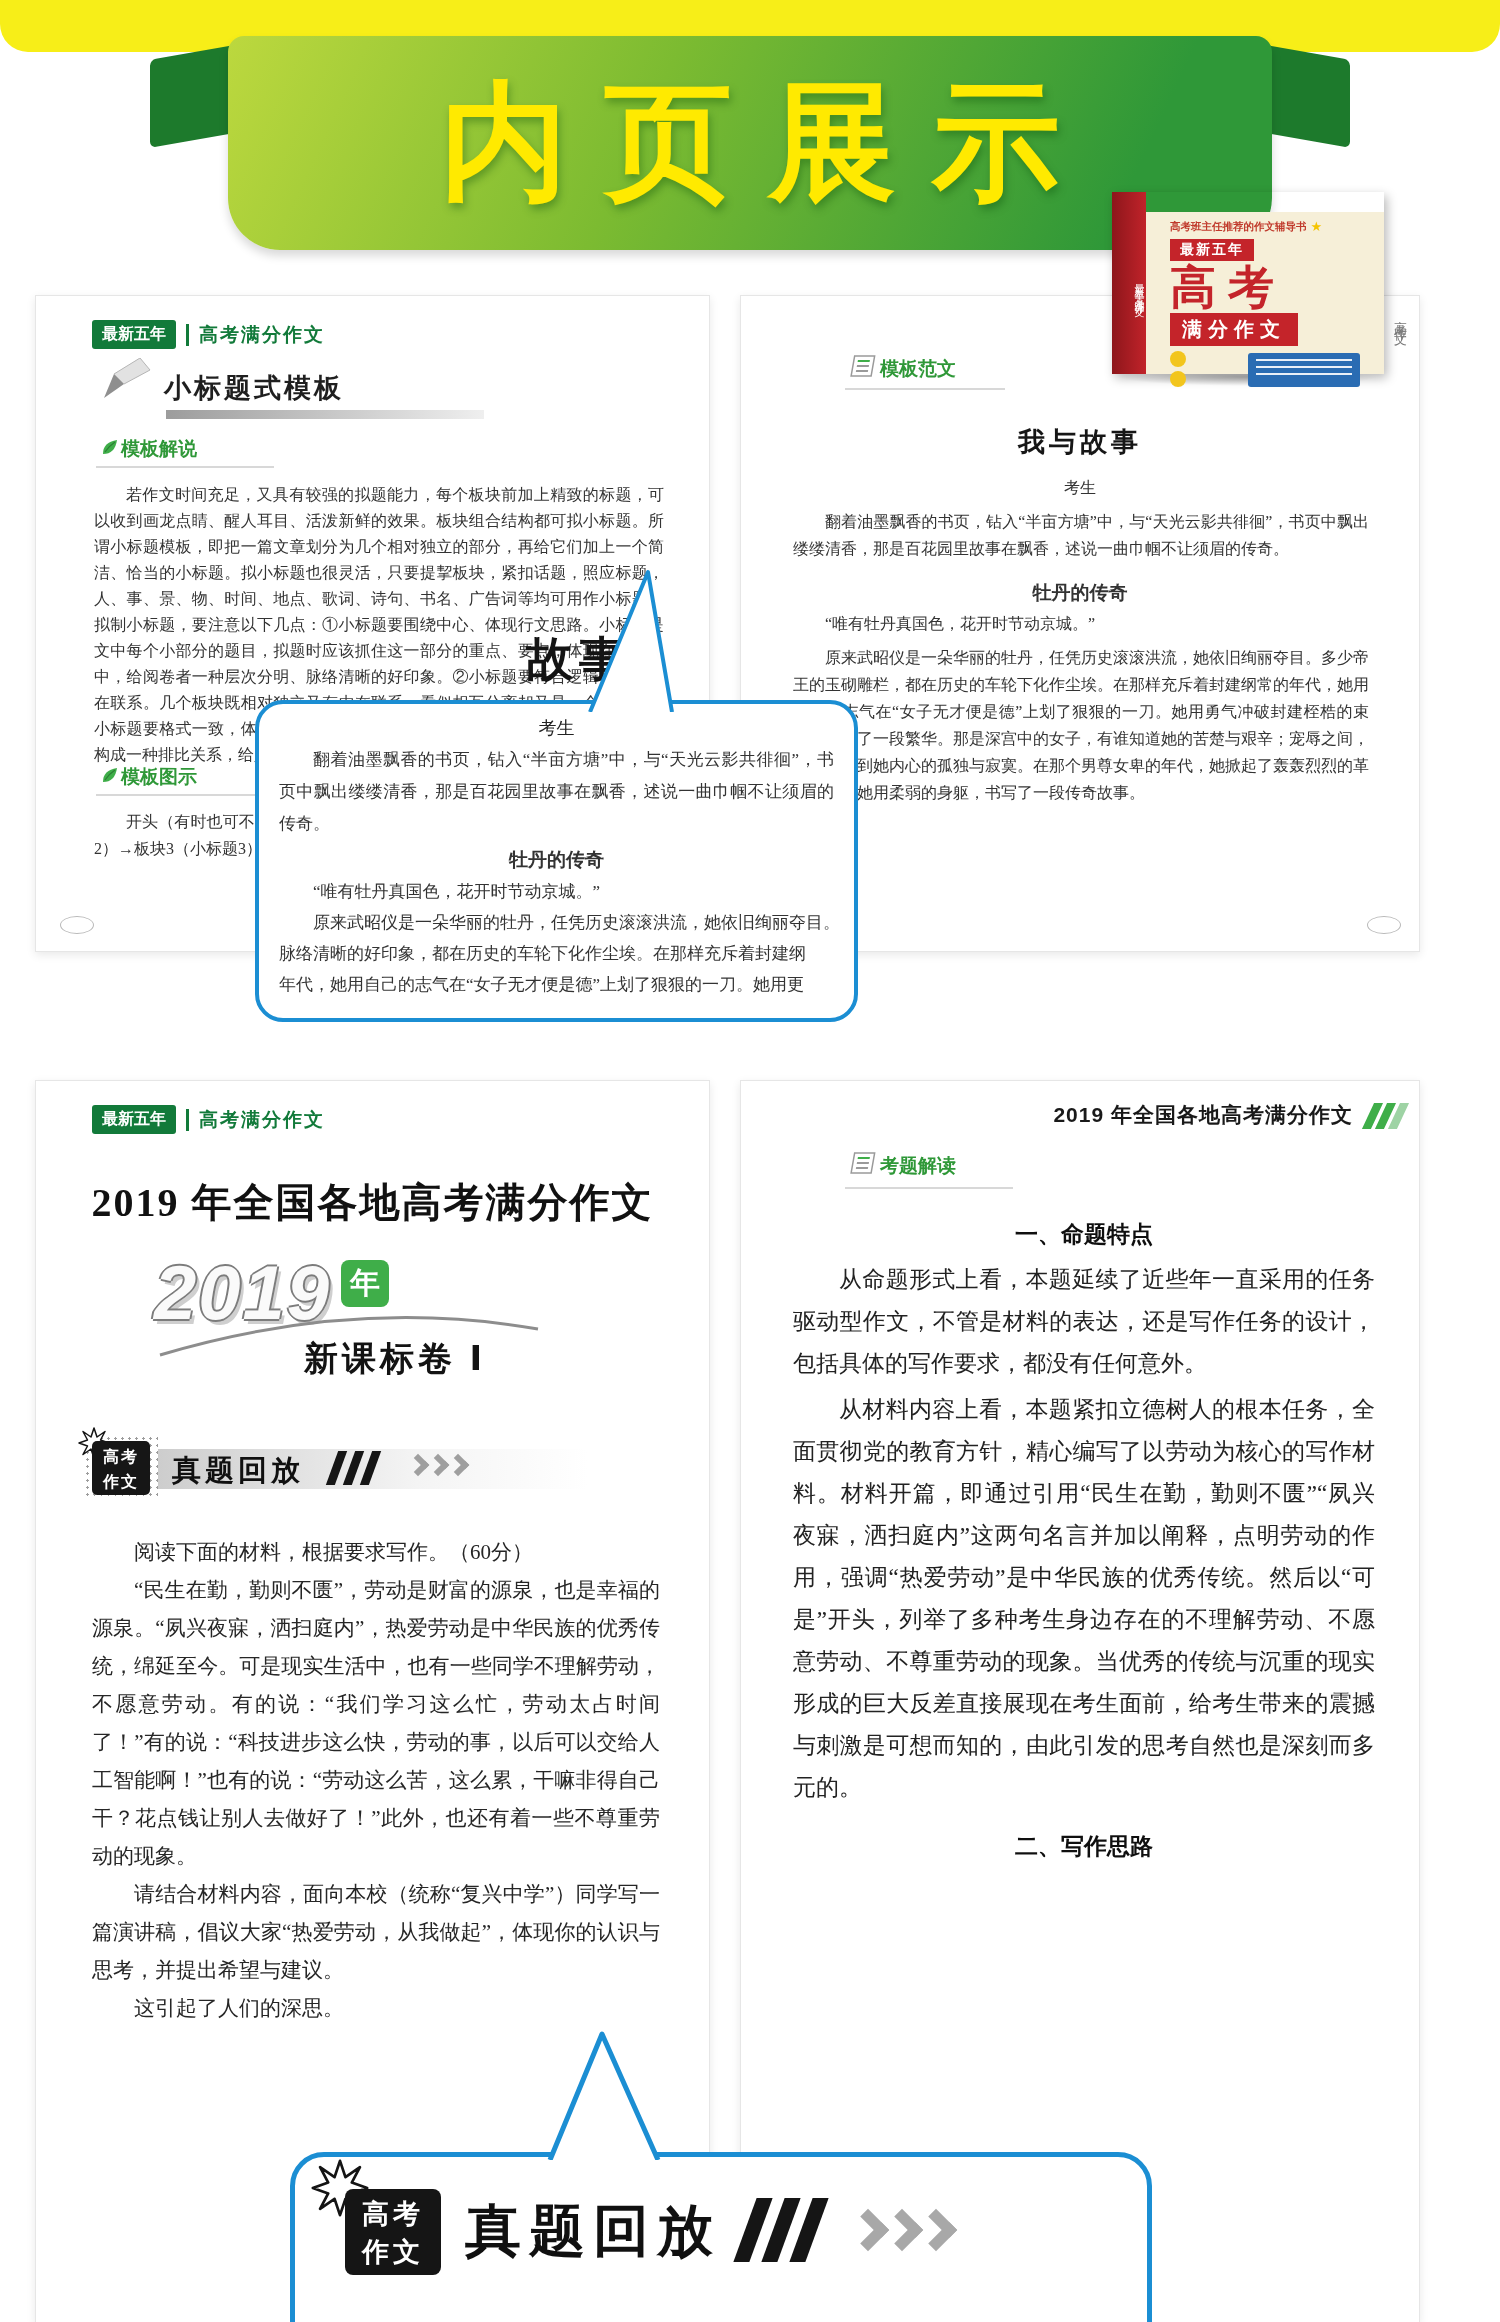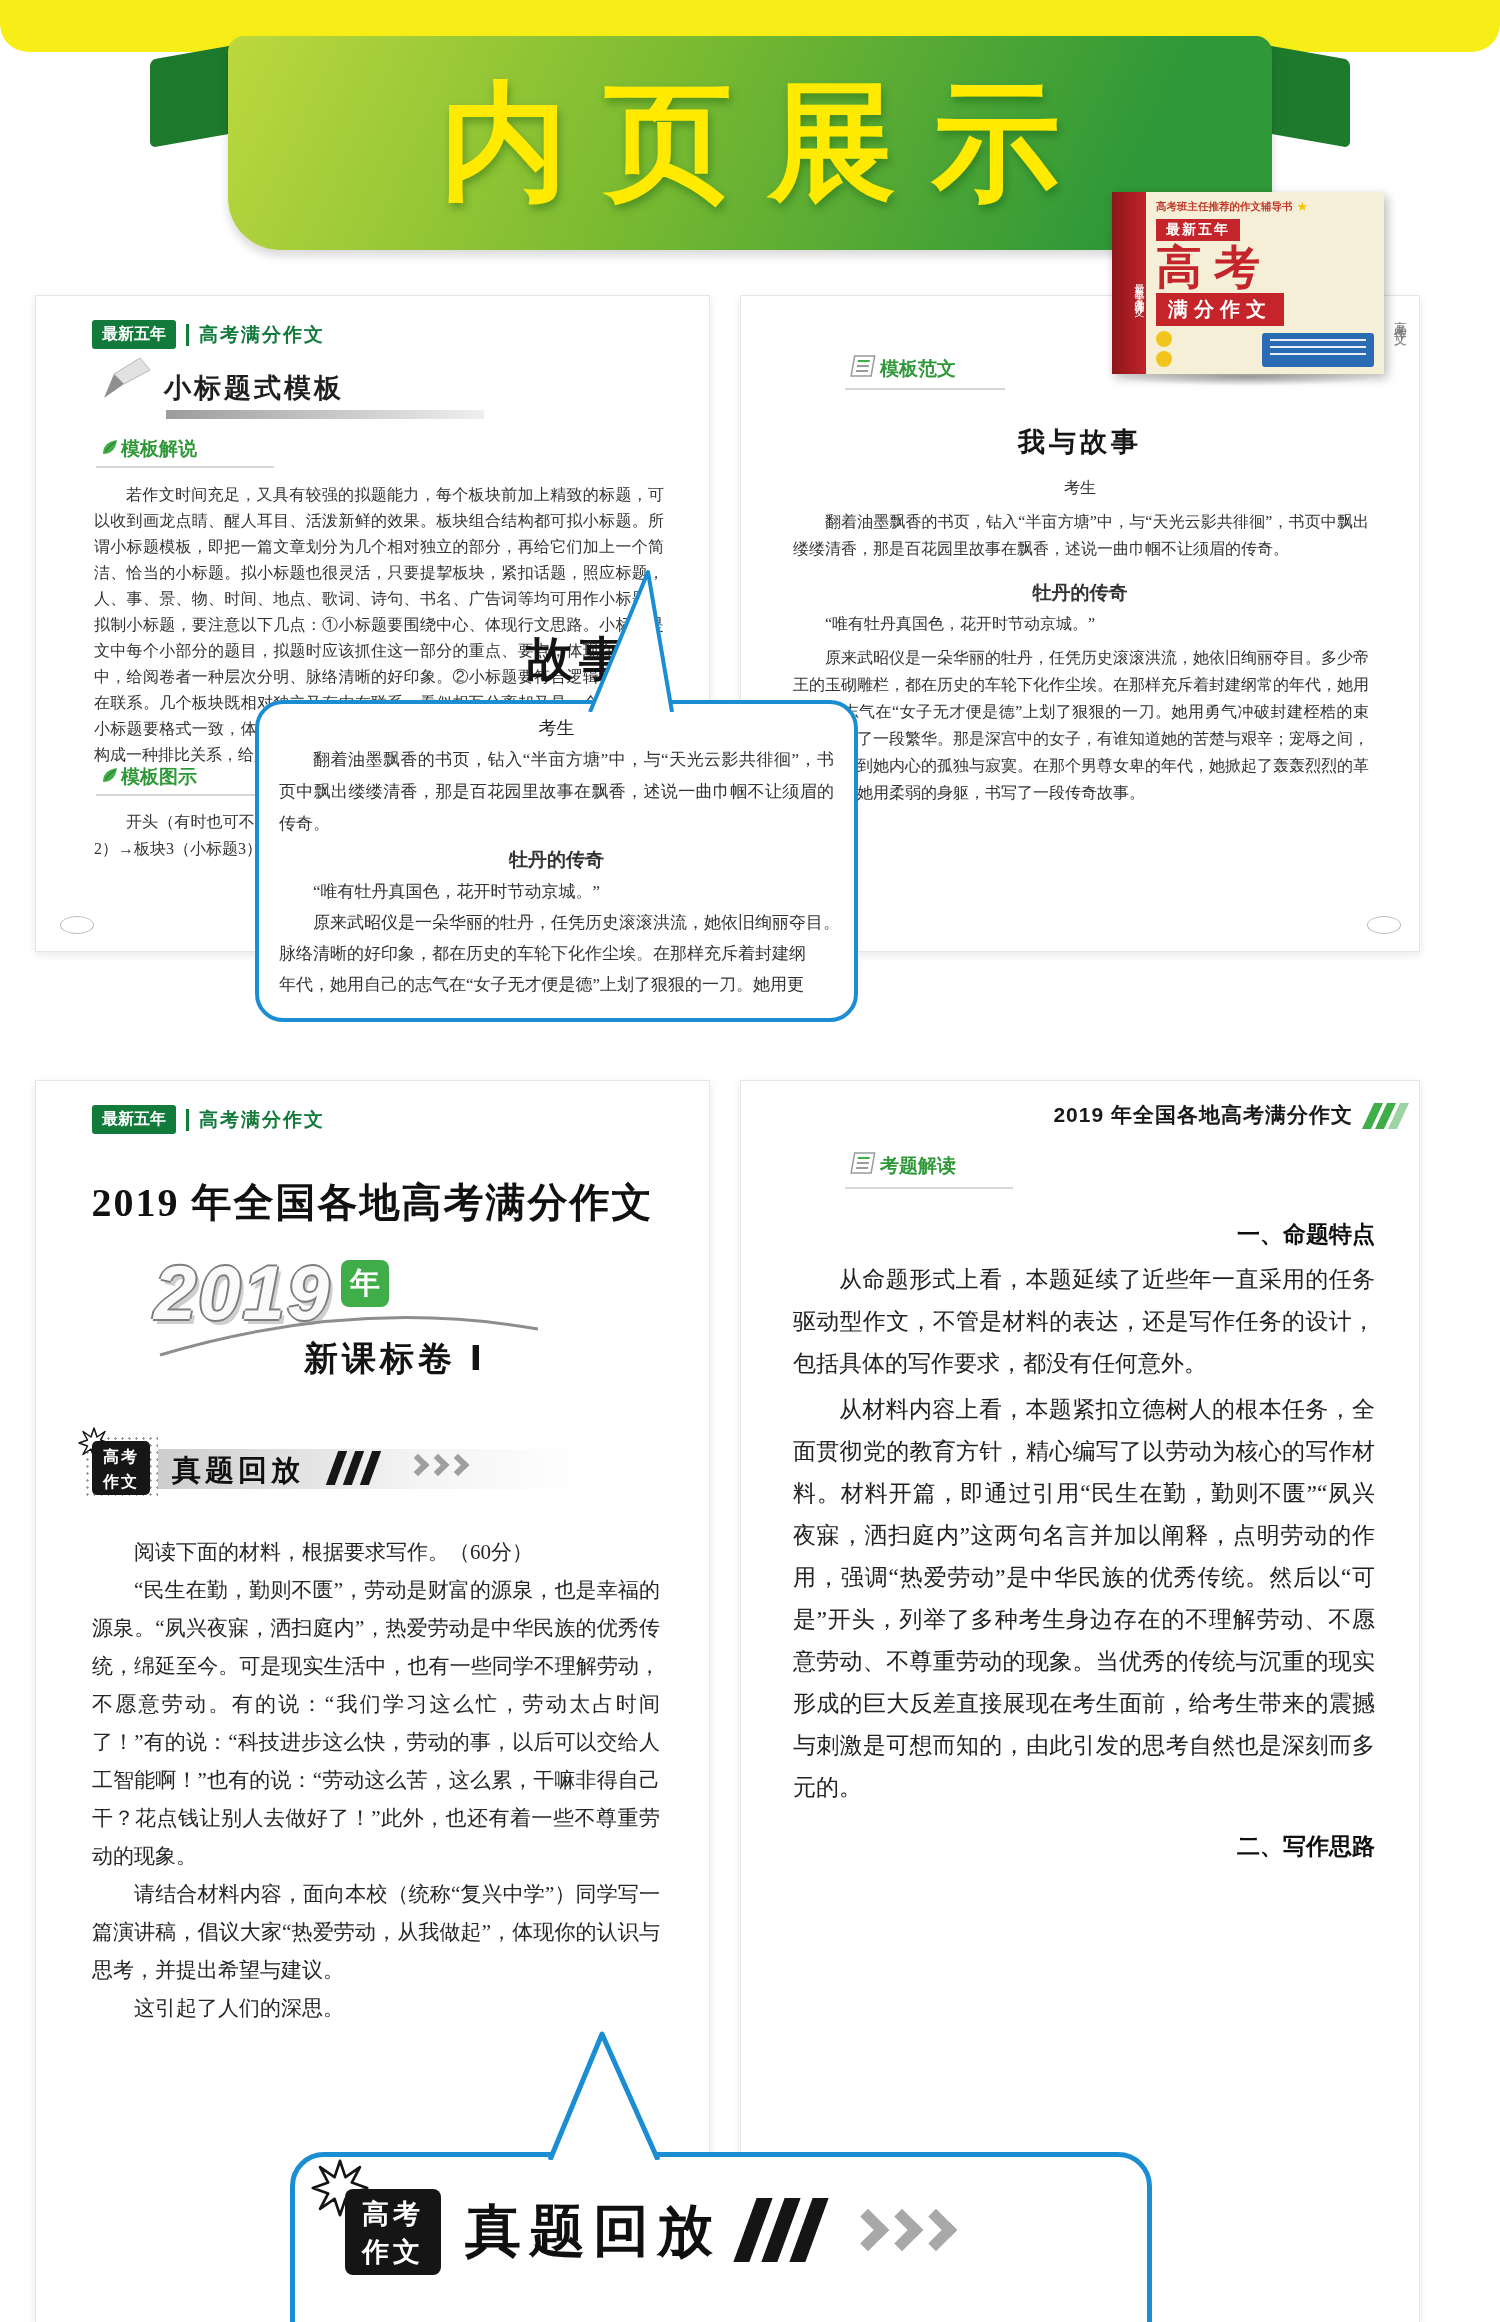--- a/index.html
+++ b/index.html
@@ -67,21 +67,21 @@
   #p1r-p2 { left:52px; top:318px; width:576px; font-size:16px; }
   #p1r-p3 { left:52px; top:348px; width:576px; font-size:16px; line-height:27px; }
   #p1r-oval { left:626px; top:620px; }
 
   
   #book { left:1112px; top:192px; width:272px; height:182px; display:flex; box-shadow:3px 4px 10px rgba(0,0,0,.28); z-index:10; }
   #book-shadow { left:1118px; top:368px; width:260px; height:18px;
     background:radial-gradient(ellipse at center, rgba(0,0,0,.28), rgba(0,0,0,0) 70%); z-index:9; }
   #book-spine { width:34px; background:linear-gradient(90deg,#8d161b,#c1232a); color:#fff;
     writing-mode:vertical-rl; font-size:10px; letter-spacing:2px; padding-top:10px; text-align:center; }
-  #book-cover { flex:1; background:#f6efd8; padding:7px 10px; }
+  #book-cover { flex:1; background:#f6efd8; padding:7px 24px;margin-top:20px; }
   .cover-top { display:flex; align-items:center; gap:4px; }
   .cover-recommend { color:#c0392b; font-size:10.5px; font-weight:bold; }
   .cover-star { color:#f5c400; font-size:13px; }
   .cover-series { display:inline-block; background:#c4242a; color:#fff; font-weight:bold; font-size:14px; padding:2px 10px; margin-top:5px; letter-spacing:2px; }
   .cover-main { font-size:46px; font-weight:900; color:#c4242a; letter-spacing:12px; line-height:1.05; margin-top:2px; }
   .cover-sub { display:inline-block; background:#c4242a; color:#fff; font-weight:900; font-size:20px; letter-spacing:6px; padding:3px 12px; margin-top:2px; }
   .cover-bottom { display:flex; align-items:flex-end; gap:8px; margin-top:5px; }
   .ybadge-col { display:flex; flex-direction:column; gap:4px; }
   .ybadge { width:16px; height:16px; border-radius:50%; background:#f2c51d; }
   .bluebox { margin-left:auto; width:112px; height:34px; background:#2a6cb3; border-radius:3px; padding:6px 8px; display:flex; flex-direction:column; gap:5px; }
@@ -129,21 +129,21 @@
   #p2l-text p { margin:0; }
 
   
   #p2r-header { right:66px; top:20px; font-size:21px; font-weight:800; color:#191919; letter-spacing:1px; }
   #p2r-slashes { right:16px; top:22px; }
   .slash-green { width:9px; height:26px; background:#3fae49; transform:skewX(-25deg); display:inline-block; margin-left:4px; }
   .slash-green.lt { background:#9ed3a4; }
   #p2r-sec { left:108px; top:70px; font-size:19px;justify-content:flex-end; } #p2r-sec-line { left:104px; top:106px; width:168px; }
   #p2r-text { left:52px; top:132px; width:582px; font-size:23px; line-height:42px; color:#222; }
   .p2r-h { font-family:"Liberation Sans","DejaVu Sans",sans-serif; font-size:23px; font-weight:800; color:#0f0f0f;
-    margin:0 0 8px; text-indent:0; text-align:right; }
+    margin:0 0 8px; text-indent:0; text-align:center; }
   #p2r-text p { margin:0 0 4px; }
   .mt16 { margin-top:16px !important; }
 
   
   #bubble2 { left:290px; top:2152px; width:862px; height:360px; border-radius:34px; border-width:5px; }
   #b2-row { position:absolute; left:50px; top:32px; display:flex; align-items:center; gap:24px; }
   #b2-box { width:96px; height:86px; background:#151515; border-radius:8px; color:#fff; font-weight:900;
     font-size:27px; text-align:center; line-height:1.4; padding-top:7px; letter-spacing:4px; }
   #b2-label { font-size:56px; font-weight:900; color:#101010; letter-spacing:8px; }
   .slash-big { width:16px; height:64px; background:#151515; transform:skewX(-20deg); display:inline-block; margin-right:12px; }

